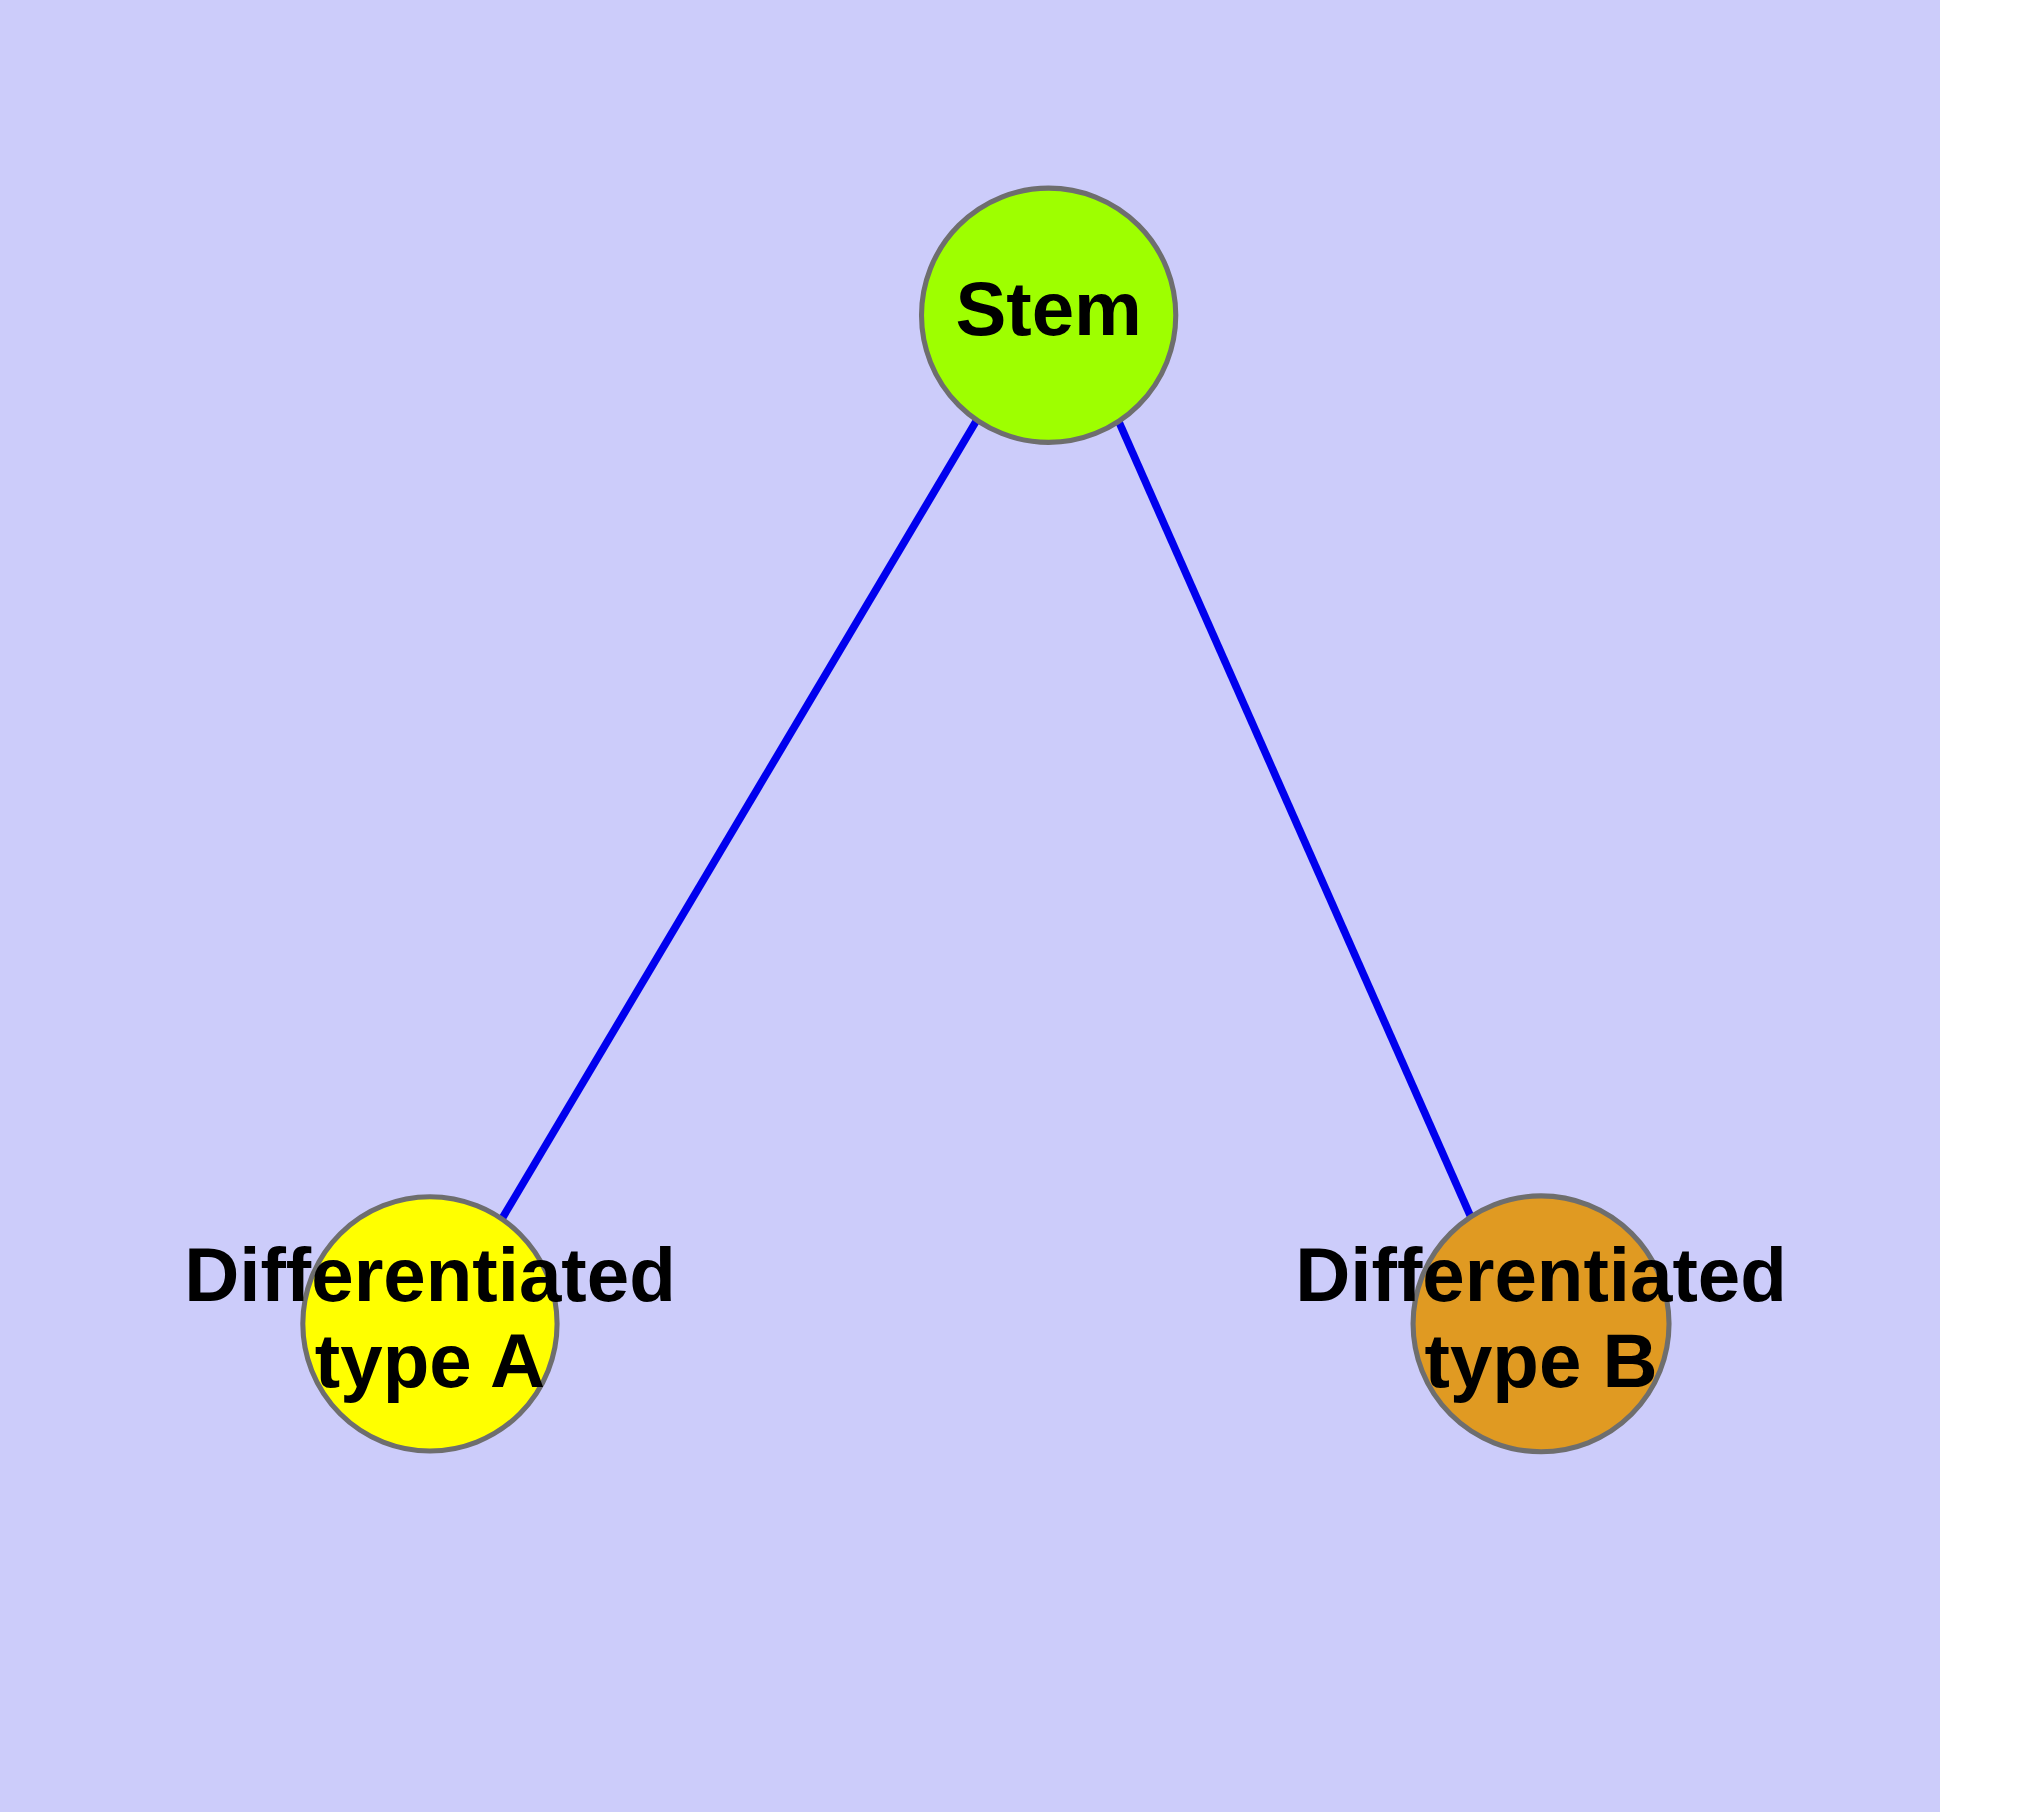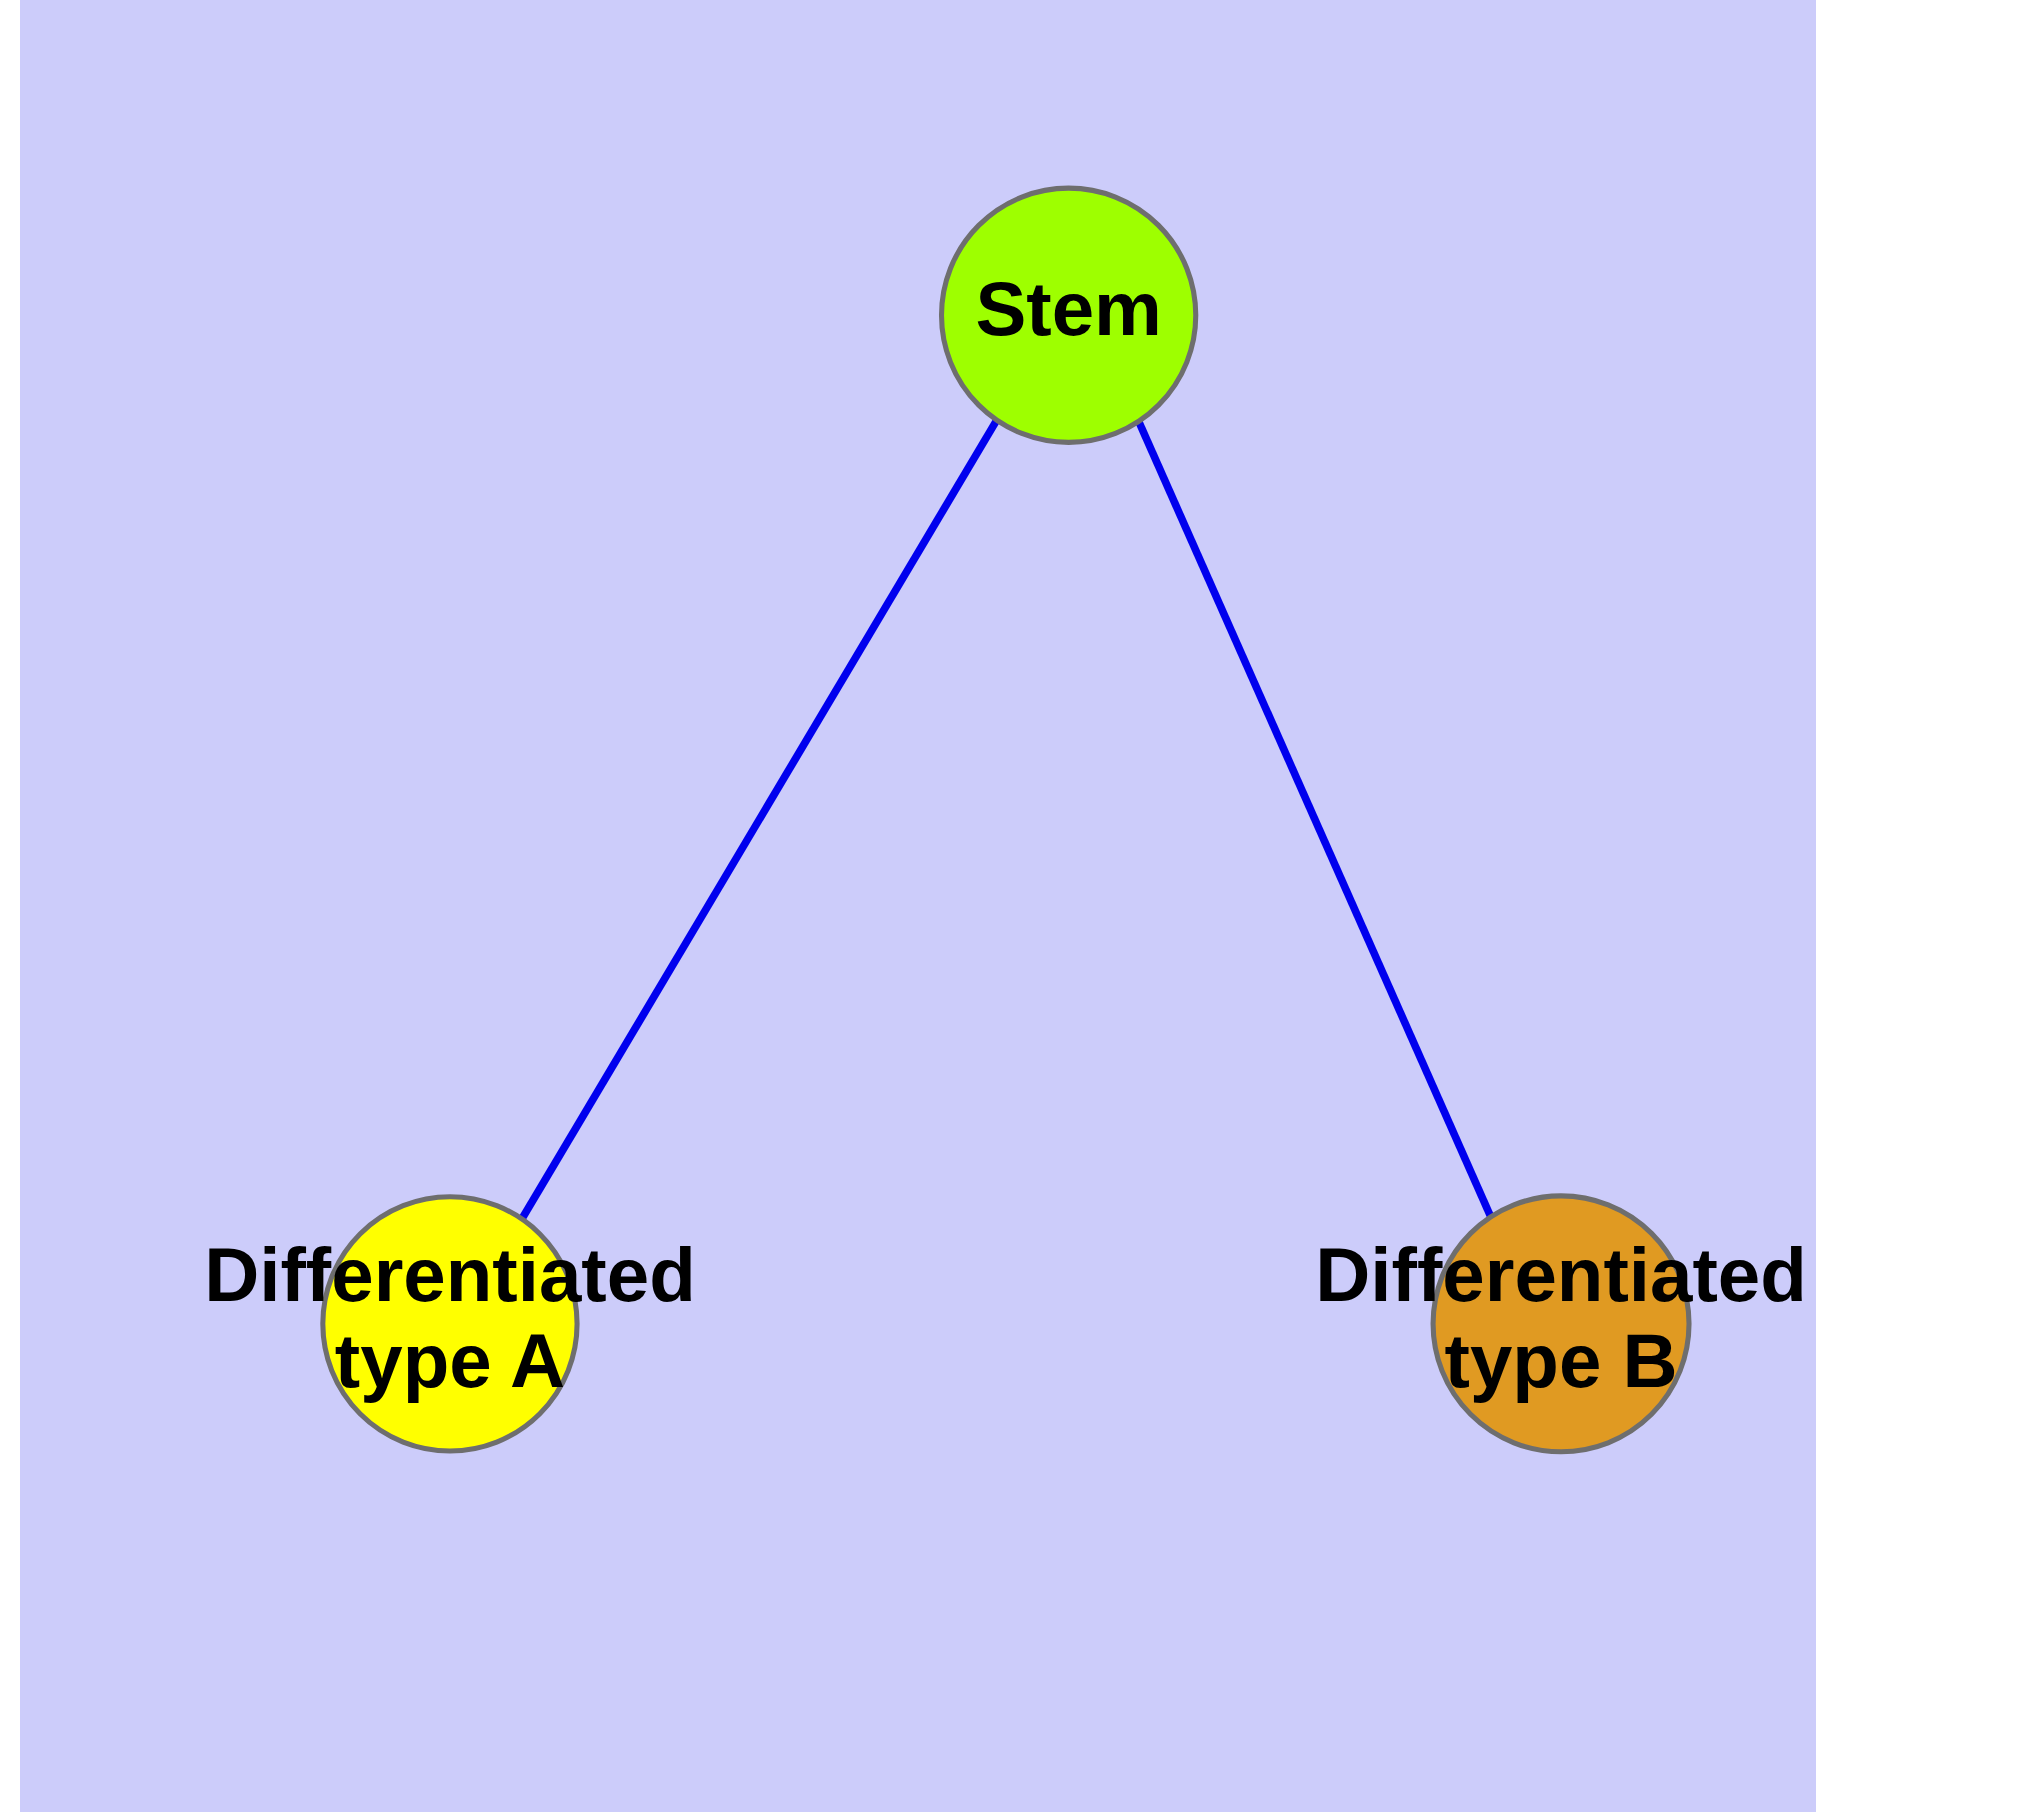--- a/index.html
+++ b/index.html
@@ -3,26 +3,25 @@
 <meta charset="utf-8">
 <title>Cell Differentiation Graph</title>
 <style>
   html, body {
     margin: 0;
     padding: 0;
     background: #ffffff;
   }
   #canvas {
     position: relative;
-    width: 1796px;
+    width: 1940px;
     height: 1812px;
     overflow: hidden;
     background: #ccccfa;
     font-family: "Liberation Sans", "DejaVu Sans", sans-serif;
-    margin-left: 20px;
   }
   #graph-svg {
     position: absolute;
     left: 0;
     top: 0;
     width: 2021px;
     height: 1812px;
     display: block;
   }
   .edge-line {

